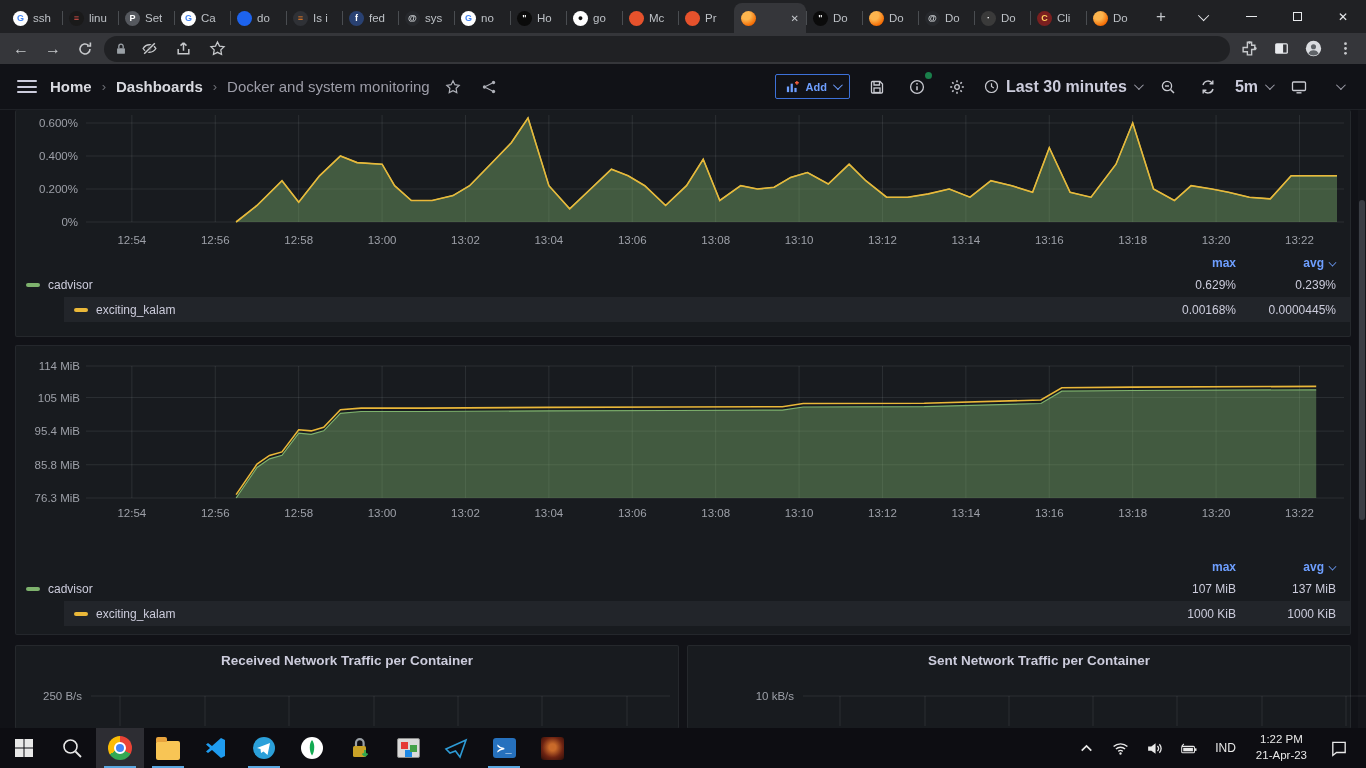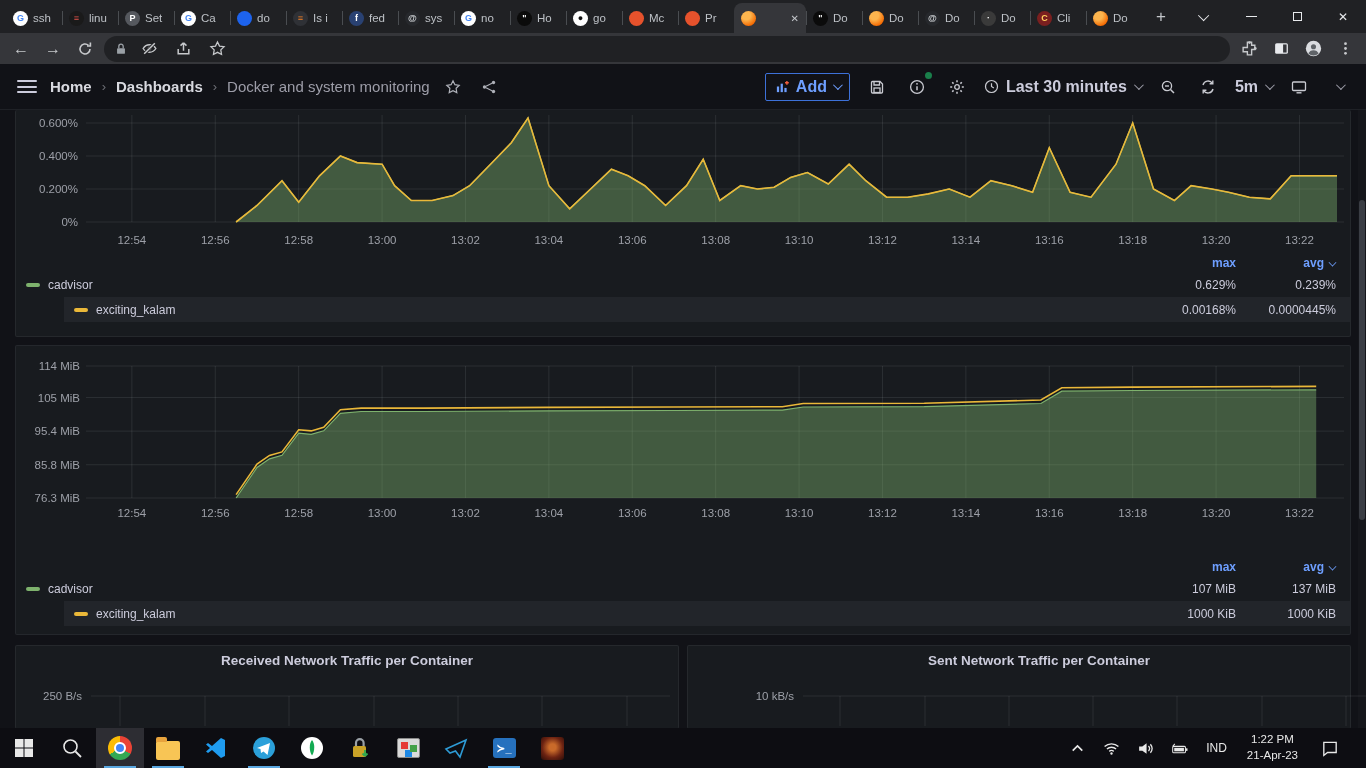--- a/index.html
+++ b/index.html
@@ -47,21 +47,21 @@
     display:flex;align-items:center;padding:0 14px;gap:10px;background:#111217;}
   .hamburger{width:20px;display:flex;flex-direction:column;gap:3.5px;}
   .hamburger span{height:2px;background:#ccccdc;border-radius:1px;}
   .crumb{font-size:15px;font-weight:600;color:#d8d9df;}
   .crumb.dim{color:#9d9da8;font-weight:400;}
   .crumb-sep{color:#6c6e75;font-size:13px;}
   .gfic{display:flex;align-items:center;justify-content:center;width:26px;height:26px;}
   .gfic svg{width:16px;height:16px;}
   .gf-right{margin-left:auto;display:flex;align-items:center;gap:14px;}
   .addbtn{display:flex;align-items:center;gap:6px;border:1px solid #3d71d9;border-radius:2px;
-    padding:4px 9px;color:#6e9fff;font-size:16px;font-weight:600;}
+    padding:4px 9px;color:#6e9fff;font-size:11px;font-weight:600;}
   .addbtn svg{width:15px;height:15px;}
   .timep{display:flex;align-items:center;gap:7px;font-size:16px;font-weight:600;color:#ccccdc;}
   .caret{width:7px;height:7px;border-right:1.6px solid #9d9da8;border-bottom:1.6px solid #9d9da8;
     transform:rotate(45deg) translateY(-2px);display:inline-block;}
   .caret.blue{border-color:#6e9fff;}
   .greendot{position:absolute;top:-2px;right:-2px;width:7px;height:7px;border-radius:50%;background:#1a7f4b;}
 
   .panel{position:absolute;background:#181b1f;border:1px solid rgba(204,204,220,0.07);border-radius:2px;}
   .panel-title{text-align:center;font-size:13.5px;font-weight:600;color:#ccccdc;padding-top:7px;}
   svg text{font-family:"Liberation Sans","DejaVu Sans",sans-serif;}
@@ -80,21 +80,21 @@
   .gf-thumb{position:absolute;left:1px;width:6px;border-radius:3px;background:#3a3d44;}
 
   
   .taskbar{position:absolute;bottom:0;left:0;width:1366px;height:40px;background:#0d0d12;
     display:flex;align-items:center;}
   .tb-slot{width:48px;height:40px;display:flex;align-items:center;justify-content:center;position:relative;flex:none;}
   .tb-slot.activeapp{background:#2d2d33;}
   .tb-slot.running::after{content:"";position:absolute;bottom:0;left:8px;right:8px;height:2.5px;background:#5aa7e0;}
   .appic{width:24px;height:24px;position:relative;display:flex;align-items:center;justify-content:center;}
   .appic svg{width:24px;height:24px;}
-  .tray{margin-left:auto;display:flex;align-items:center;gap:4px;padding-right:16px;color:#e8e8e8;}
+  .tray{margin-left:auto;display:flex;align-items:center;gap:4px;padding-right:7px;color:#e8e8e8;}
   .trayic{width:30px;height:40px;display:flex;align-items:center;justify-content:center;}
   .trayic svg{width:17px;height:17px;}
   .lang{font-size:12px;padding:0 8px;}
   .clock{font-size:11.5px;text-align:center;line-height:1.35;padding:0 8px;}
   .ac{width:40px;height:40px;display:flex;align-items:center;justify-content:center;}
 
   
   .ic-chrome{width:24px;height:24px;border-radius:50%;background:conic-gradient(from 0deg,#ea4335 0 33%,#34a853 0 66%,#fbbc05 0 100%);position:relative;}
   .ic-chrome::after{content:"";position:absolute;inset:6px;border-radius:50%;background:#4285f4;border:2.5px solid #fff;}
   .ic-folder{width:24px;height:19px;background:#f8c555;border-radius:2px;position:relative;margin-top:4px;}

